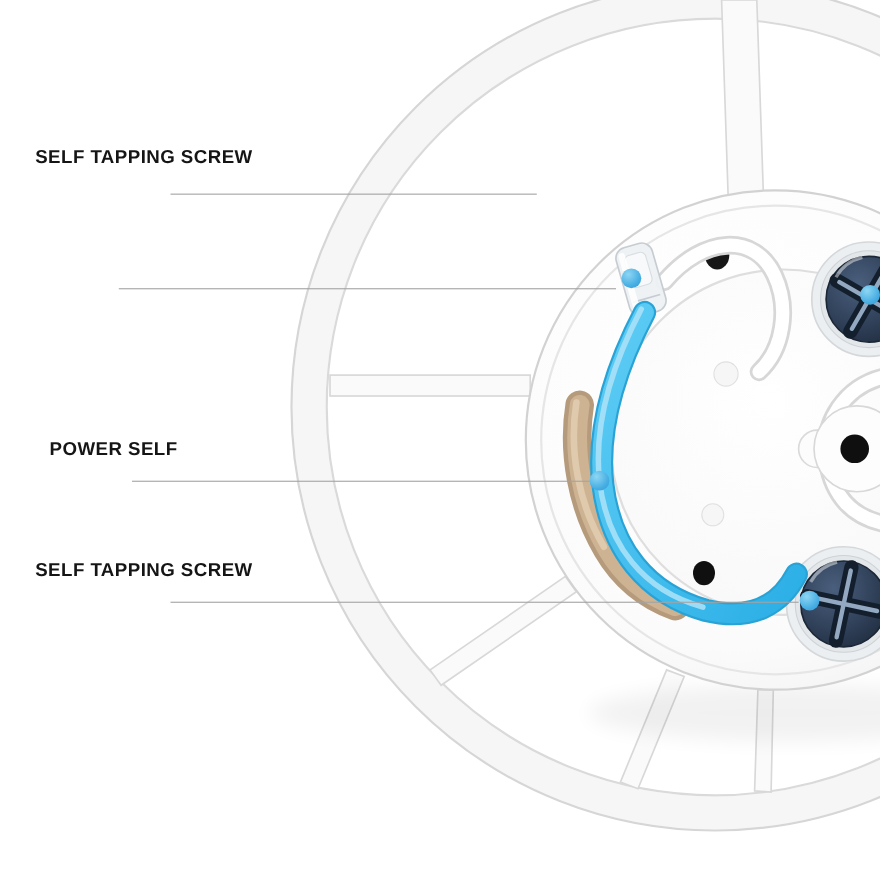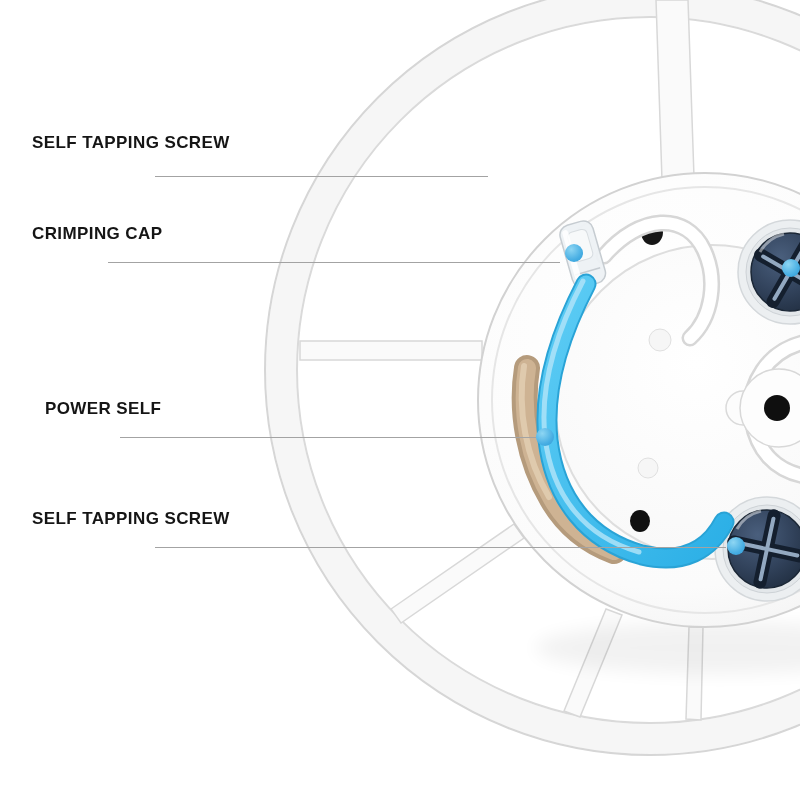--- a/index.html
+++ b/index.html
@@ -134,21 +134,20 @@
       <path d="M 586 284 C 562 330, 542 385, 548 440 C 555 499, 588 540, 642 555 C 684 565, 710 549, 724 522" stroke="#29a3d6" stroke-width="21"></path>
       <path d="M 586 284 C 562 330, 542 385, 548 440 C 555 499, 588 540, 642 555 C 684 565, 710 549, 724 522" stroke="url(#gBlue)" stroke-width="17"></path>
       <path d="M 586 284 C 562 330, 542 385, 548 440 C 555 499, 588 540, 642 555" stroke="#aee3f8" stroke-width="5" opacity="0.85" transform="translate(-3,-3)"></path>
     </g>
   </svg>
 
   <div class="label" style="left:32px; top:133px;">SELF TAPPING SCREW</div>
   <div class="leader" style="left:155px; top:176px; width:333px;"></div>
   <div class="dot" style="left:782px; top:259px;"></div>
 
-  <div class="label" style="left:32px; top:224px;">CRIMPING CAP</div>
   <div class="leader" style="left:108px; top:262px; width:452px;"></div>
   <div class="dot" style="left:565px; top:244px;"></div>
 
   <div class="label" style="left:45px; top:399px;">POWER SELF</div>
   <div class="leader" style="left:120px; top:437px; width:416px;"></div>
   <div class="dot" style="left:536px; top:428px;"></div>
 
   <div class="label" style="left:32px; top:509px;">SELF TAPPING SCREW</div>
   <div class="leader" style="left:155px; top:547px; width:571px;"></div>
   <div class="dot" style="left:727px; top:537px;"></div>

